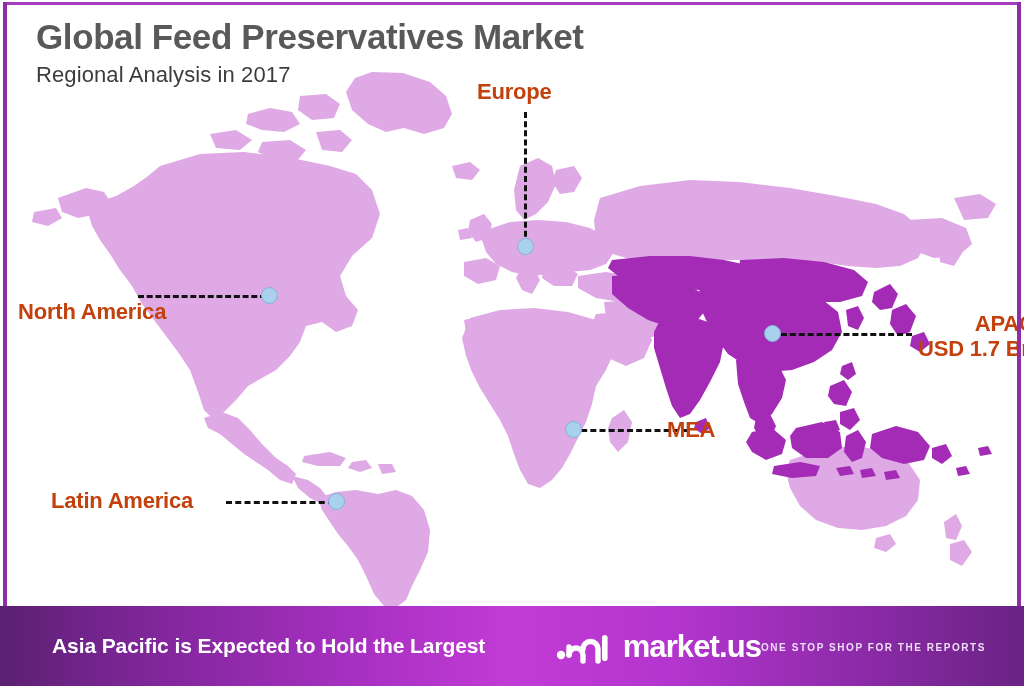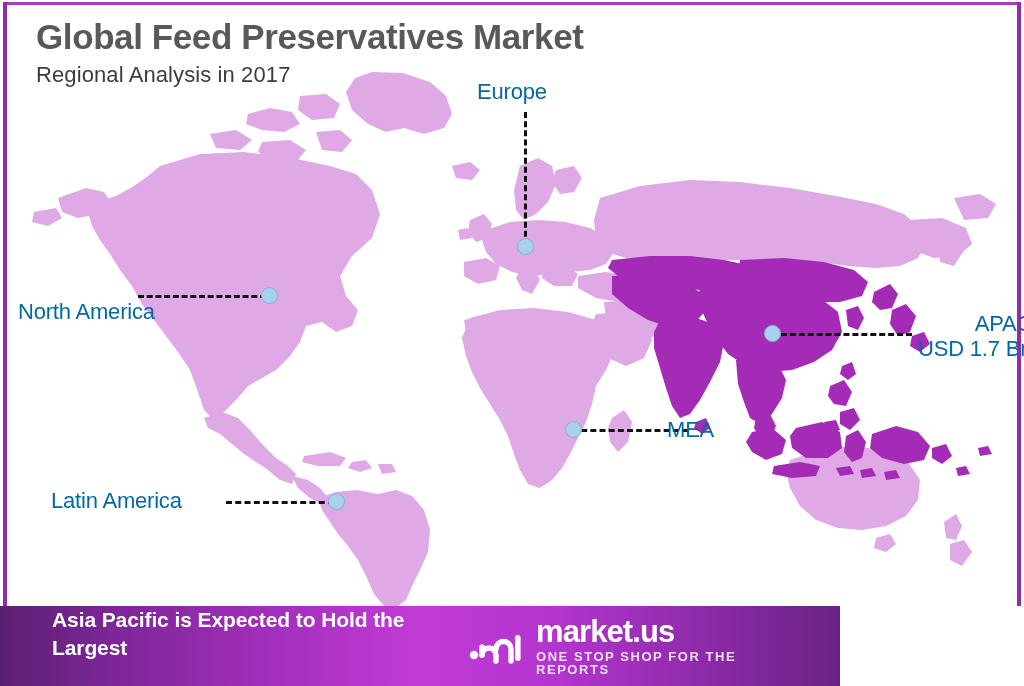--- a/index.html
+++ b/index.html
@@ -74,22 +74,22 @@
     width: 1024px;
     height: 536px;
     z-index: 5;
   }
   .map-wrap svg { display: block; width: 100%; height: 100%; }
 
   
   .callout {
     position: absolute;
     z-index: 22;
-    color: #0369a1;
-    font-weight: normal;
+    color: #c2410c;
+    font-weight: bold;
     line-height: 1.12;
     white-space: nowrap;
   }
   .callout .l1 { font-size: 22px; letter-spacing: -0.2px; }
   .callout .l2 { font-size: 22px; letter-spacing: -0.2px; }
 
   .c-europe   { left: 477px; top: 80px; }
   .c-na       { left: 18px;  top: 300px; }
   .c-latam    { left: 51px;  top: 489px; text-align: center; }
   .c-mea      { left: 667px; top: 418px; }
@@ -130,32 +130,33 @@
   .pin-latam  { left: 328px; top: 493px; }
   .pin-mea    { left: 565px; top: 421px; }
   .pin-apac   { left: 764px; top: 325px; }
   .pin-europe { left: 517px; top: 238px; }
 
   
   .footer {
     position: absolute;
     left: 0;
     bottom: 0;
-    width: 840px;
+    width: 1024px;
     height: 80px;
     background: linear-gradient(90deg,
        #5B2071 0%,
        #7A2594 12%,
        #A42FBE 33%,
        #C23BD6 50%,
        #B335CE 66%,
        #8A2AA6 85%,
        #6A2384 100%);
     z-index: 25;
     display: flex;
+    align-items: center;
     justify-content: space-between;
     box-sizing: border-box;
     padding: 0 24px 0 52px;
   }
   .footer-text {
     color: #FFFFFF;
     font-size: 21px;
     font-weight: bold;
     line-height: 1.33;
     letter-spacing: -0.1px;
@@ -163,34 +164,34 @@
   .footer-text .fl { display: block; }
 
   
   .logo {
     display: flex;
     align-items: center;
     gap: 11px;
     padding-right: 14px;
   }
   .logo-mark { width: 56px; height: 42px; flex: 0 0 auto; }
-  .logo-text-block { display: flex; flex-direction: column; }
+  .logo-text-block { display: flex; flex-direction: row; }
   .logo-word {
     color: #FFFFFF;
     font-size: 31px;
     font-weight: bold;
     letter-spacing: -0.9px;
     line-height: 1;
   }
   .logo-tag {
     color: #F0DCF6;
-    font-size: 13px;
+    font-size: 10px;
     font-weight: bold;
     letter-spacing: 1.55px;
-    margin-top: 3px;
+    margin-top: 12px;
     line-height: 1;
   }
 </style>
 </head>
 <body>
 
 <div class="infographic">
 
   <div class="frame-top"></div>
   <div class="frame-left"></div>

